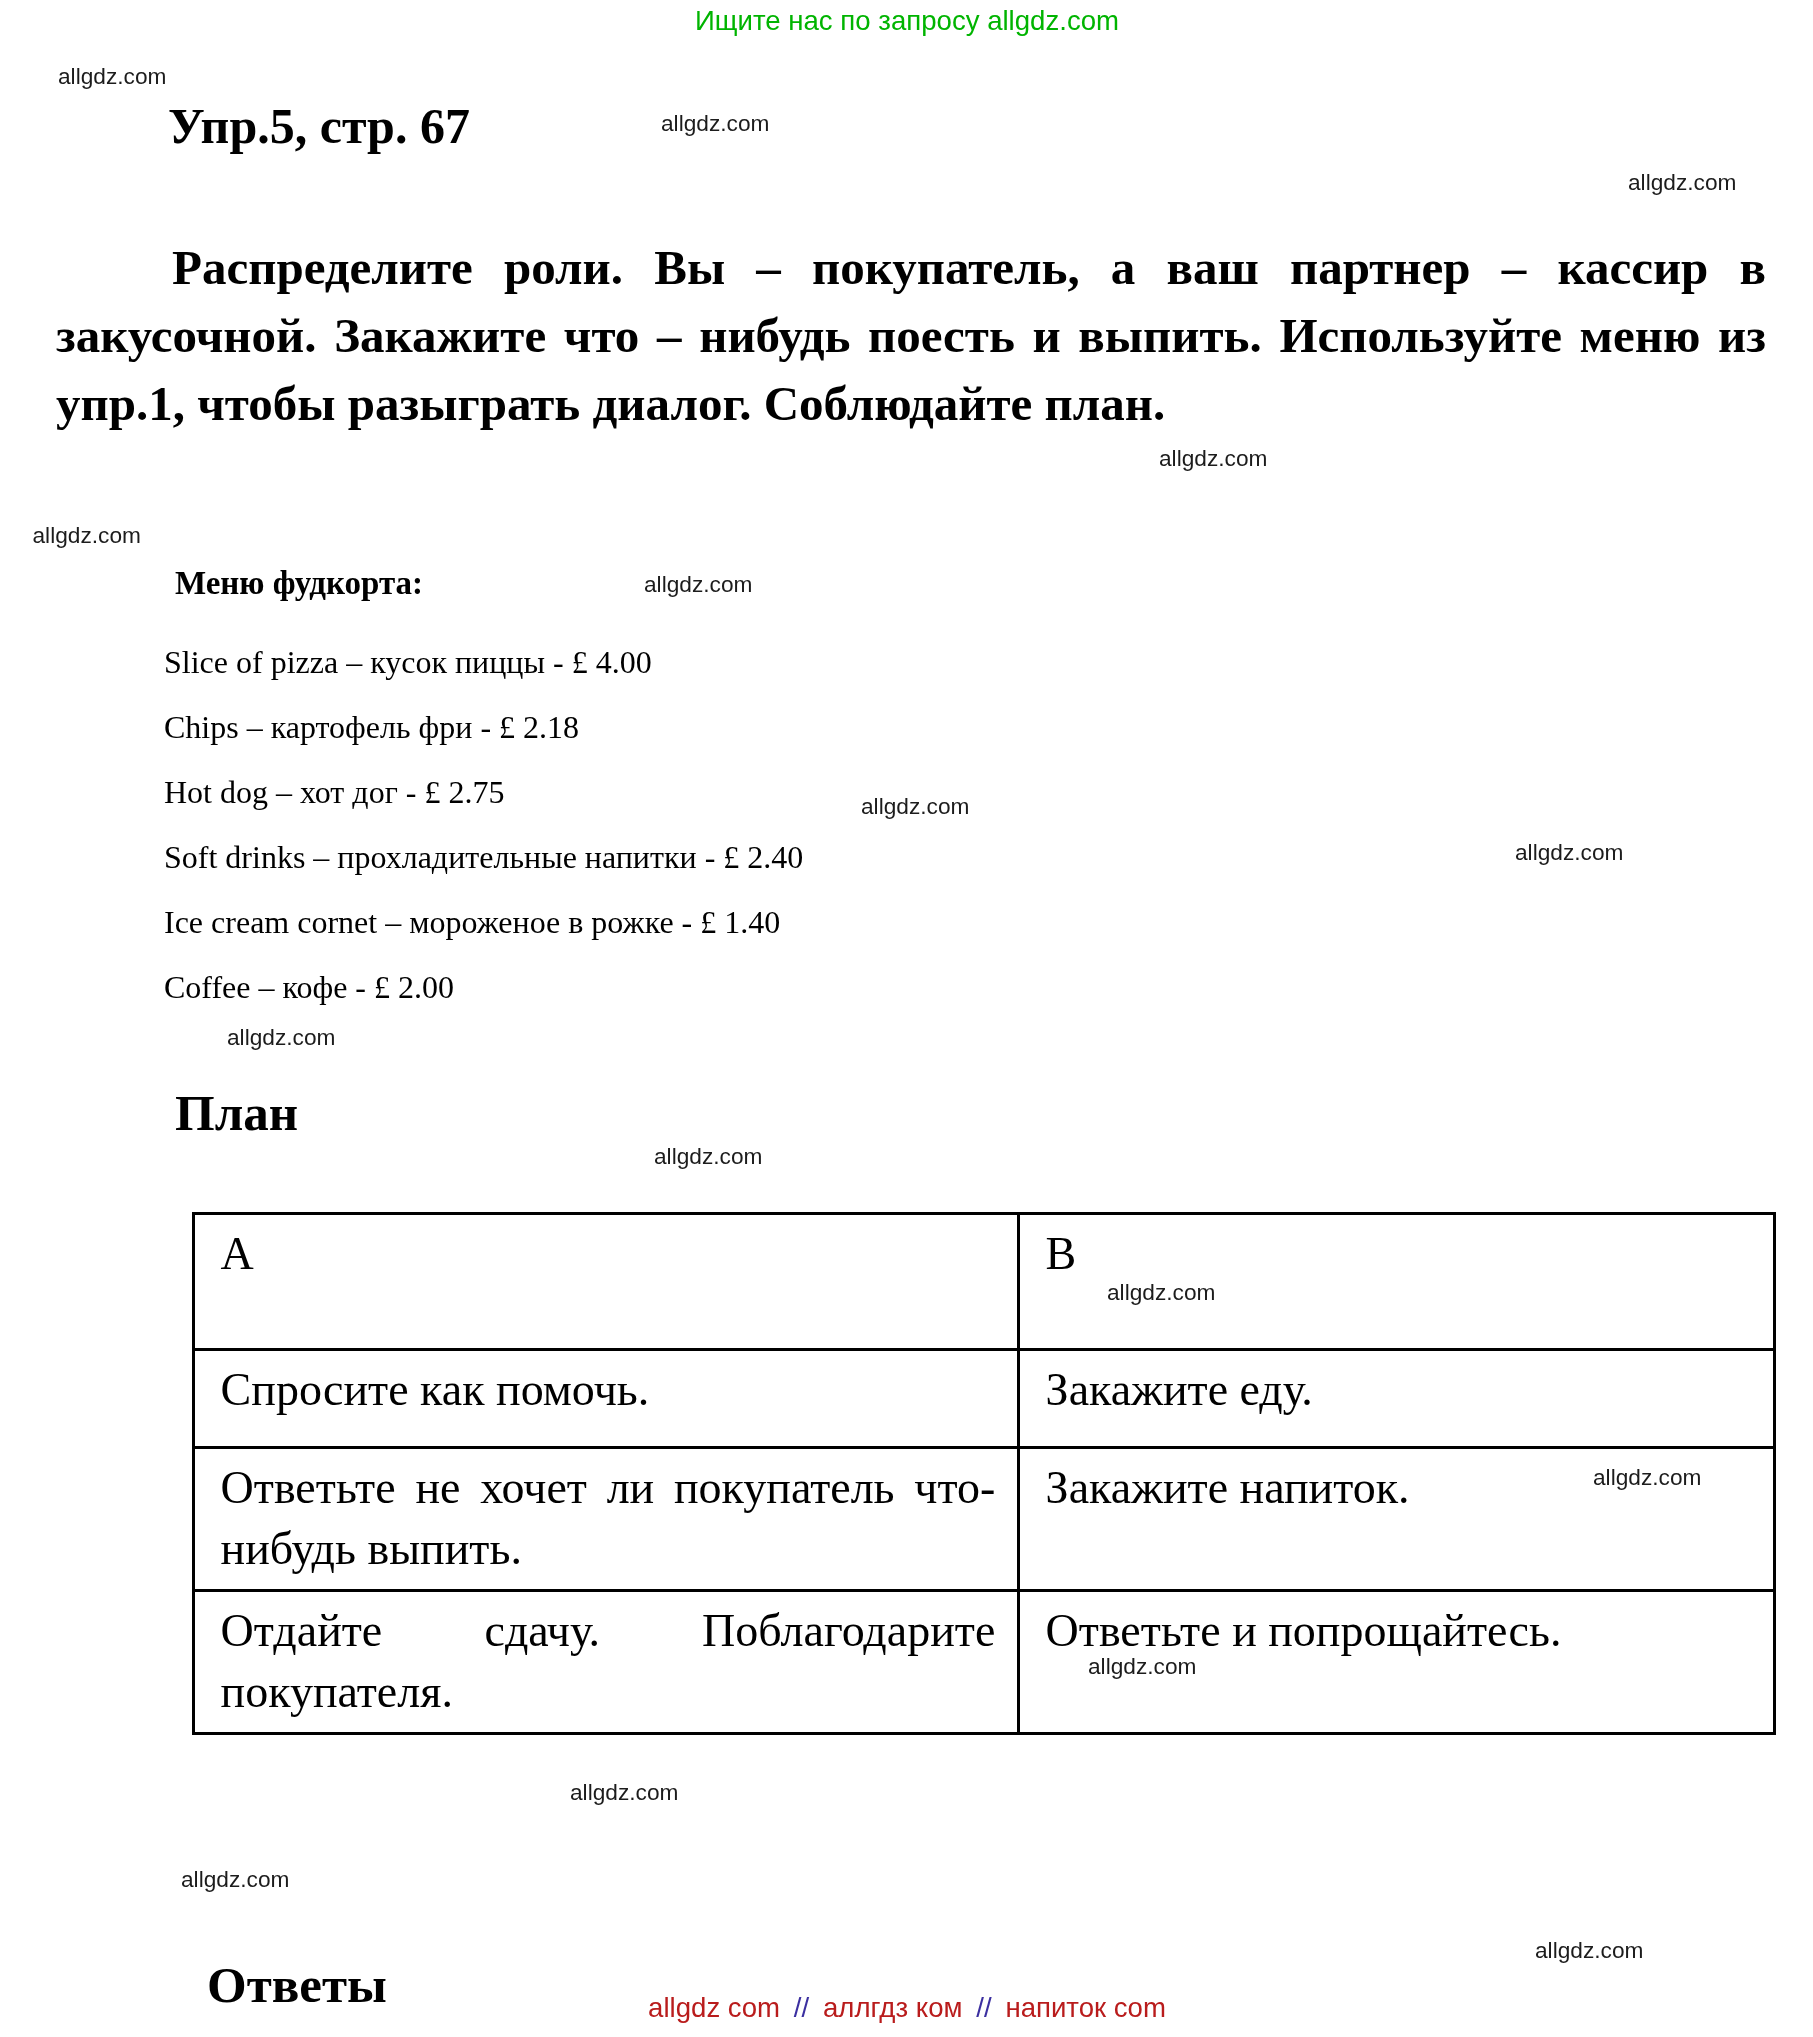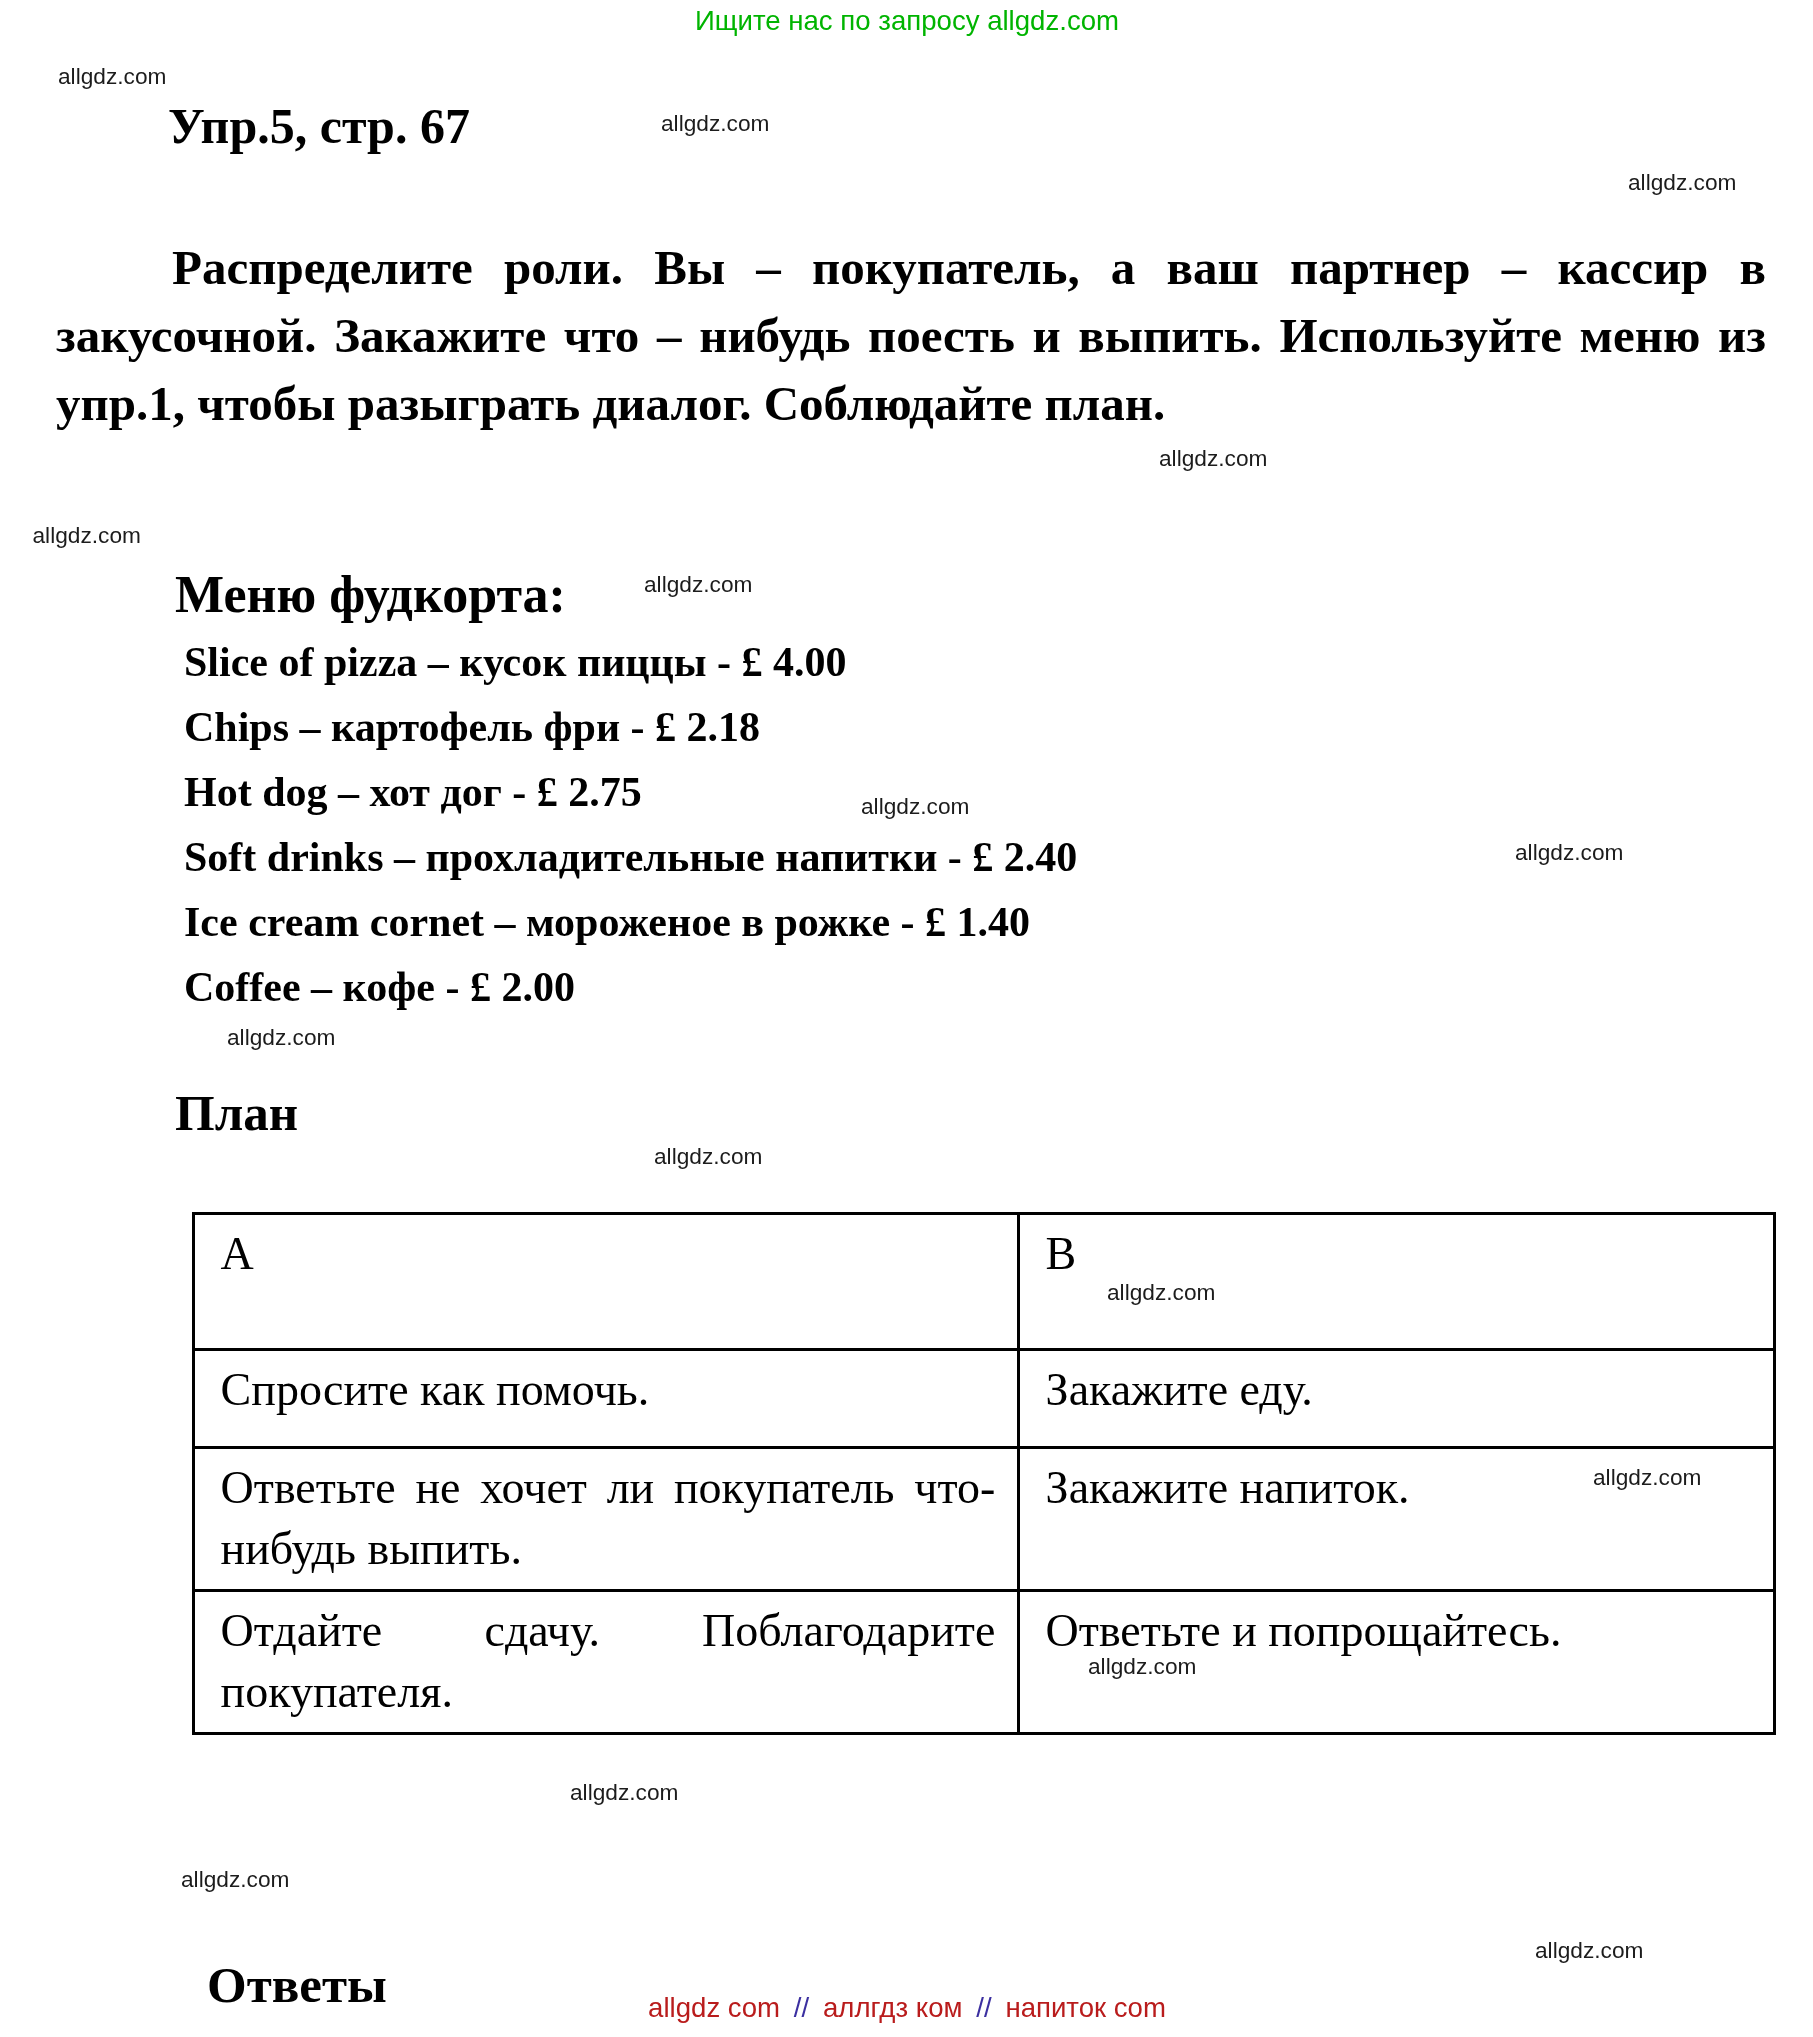--- a/index.html
+++ b/index.html
@@ -43,30 +43,29 @@
     font-size:49px;
     font-weight:bold;
     line-height:68px;
     text-align:justify;
     text-align-last:left;
     text-indent:116px;
   }
   .menu-heading {
     position:absolute;
     left:175px; top:565px;
-    font-size:52px;
+    font-size:33px;
     font-weight:bold;
     white-space:nowrap;
   }
   .menu-items {
     position:absolute;
-    left:184px; top:630px;
-    font-size:42px;
+    left:164px; top:630px;
+    font-size:32px;
     line-height:65px;
-    font-weight:bold;
   }
   .plan-heading {
     position:absolute;
     left:175px; top:1084px;
     font-size:51px;
     font-weight:bold;
     white-space:nowrap;
   }
   table.plan-table {
     position:absolute;

